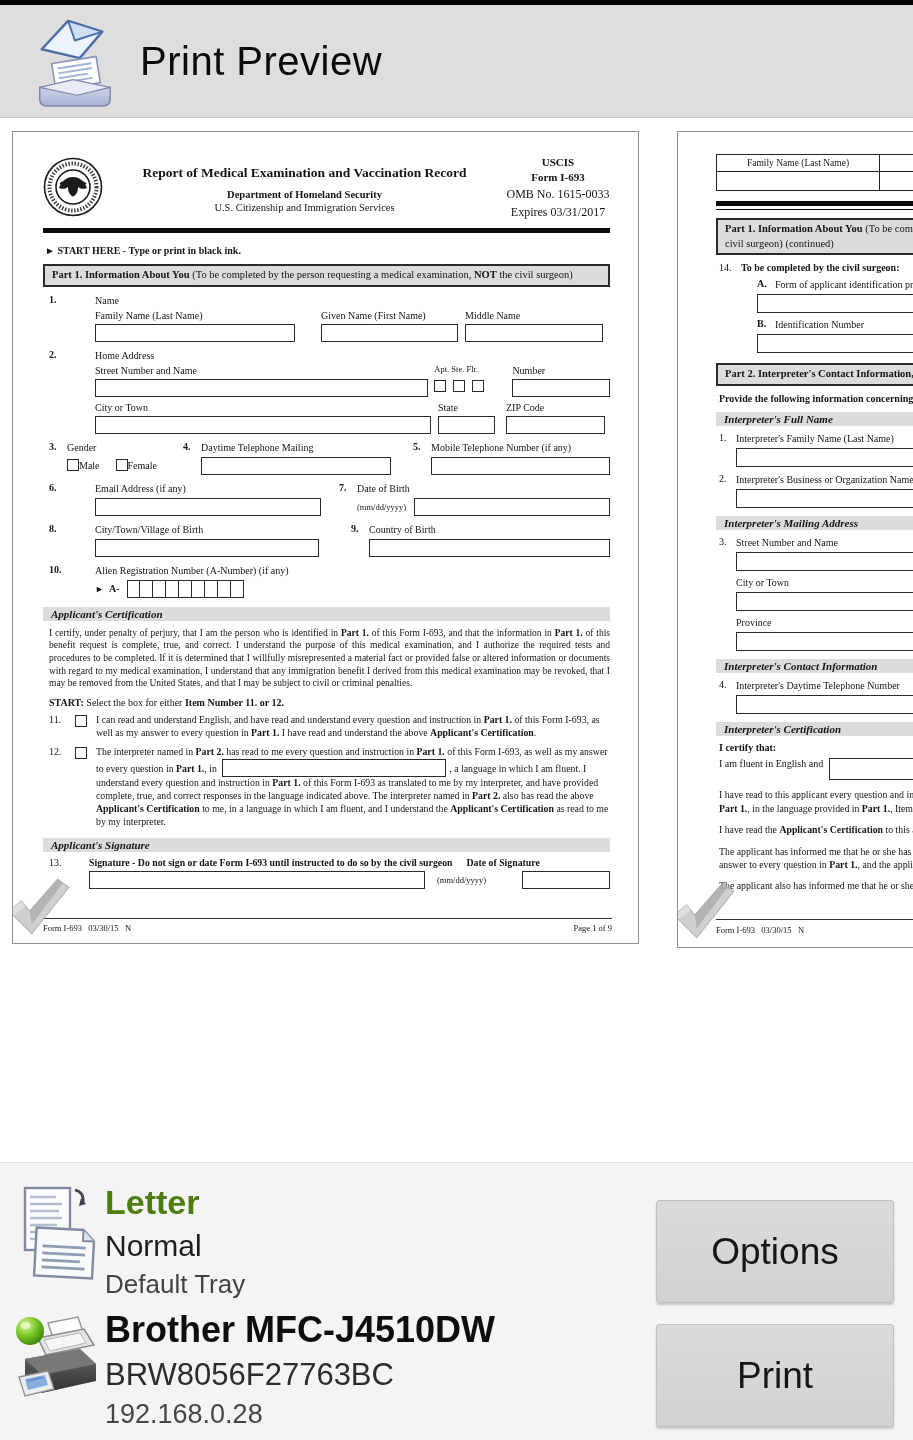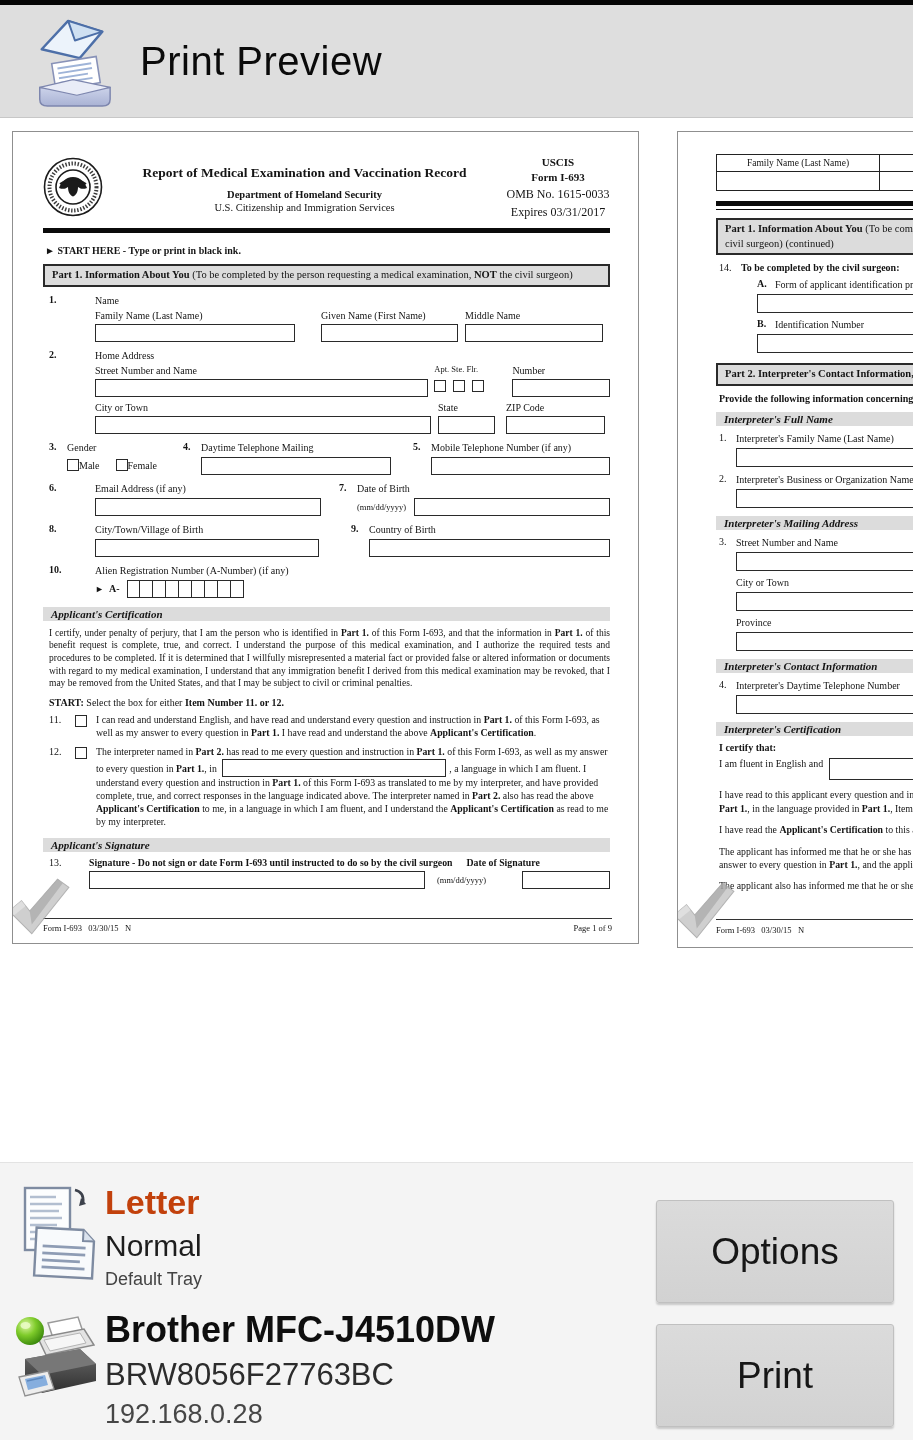--- a/index.html
+++ b/index.html
@@ -103,23 +103,23 @@
   .fluent .fbx{border:1px solid #2a2a2a;height:22px;background:#fff;width:320px;margin-left:6px;flex:none}
   .pp{margin-top:8px;padding-left:3px;font-size:9.8px;line-height:1.38}
 
   
   .panel{position:absolute;top:1162px;left:0;width:913px;height:278px;background:#f4f4f4;border-top:1px solid #e3e3e3}
   .row-paper{position:absolute;left:0;top:6px;width:630px;height:134px}
   .row-printer{position:absolute;left:0;top:140px;width:630px;height:138px}
   .pic{position:absolute}
   .paper-icon{left:18px;top:12px;width:82px;height:114px}
   .printer-icon{left:12px;top:8px;width:90px;height:102px}
-  .t-letter{position:absolute;left:105px;top:14px;font-size:34px;font-weight:bold;color:#c2410c}
+  .t-letter{position:absolute;left:105px;top:14px;font-size:34px;font-weight:bold;color:#4d7c0f}
   .t-normal{position:absolute;left:105px;top:60px;font-size:30px;color:#1d1d1d}
-  .t-tray{position:absolute;left:105px;top:100px;font-size:18px;color:#434343}
+  .t-tray{position:absolute;left:105px;top:100px;font-size:26px;color:#434343}
   .t-name{position:absolute;left:105px;top:6px;font-size:36px;font-weight:bold;color:#0e0e0e}
   .t-host{position:absolute;left:105px;top:54px;font-size:31px;color:#2c2c2c}
   .t-ip{position:absolute;left:105px;top:96px;font-size:27px;color:#464646}
   .btn{position:absolute;left:656px;width:238px;height:103px;background:linear-gradient(#dbdbdb,#d2d2d2);border:1px solid #c0c0c0;border-radius:3px;box-shadow:0 2px 2px rgba(0,0,0,.18);font-family:"Liberation Sans",sans-serif;font-size:37px;color:#161616;display:flex;align-items:center;justify-content:center;cursor:pointer}
   .btn-options{top:37px}
   .btn-print{top:161px}
 </style>
 </head>
 <body>
 

